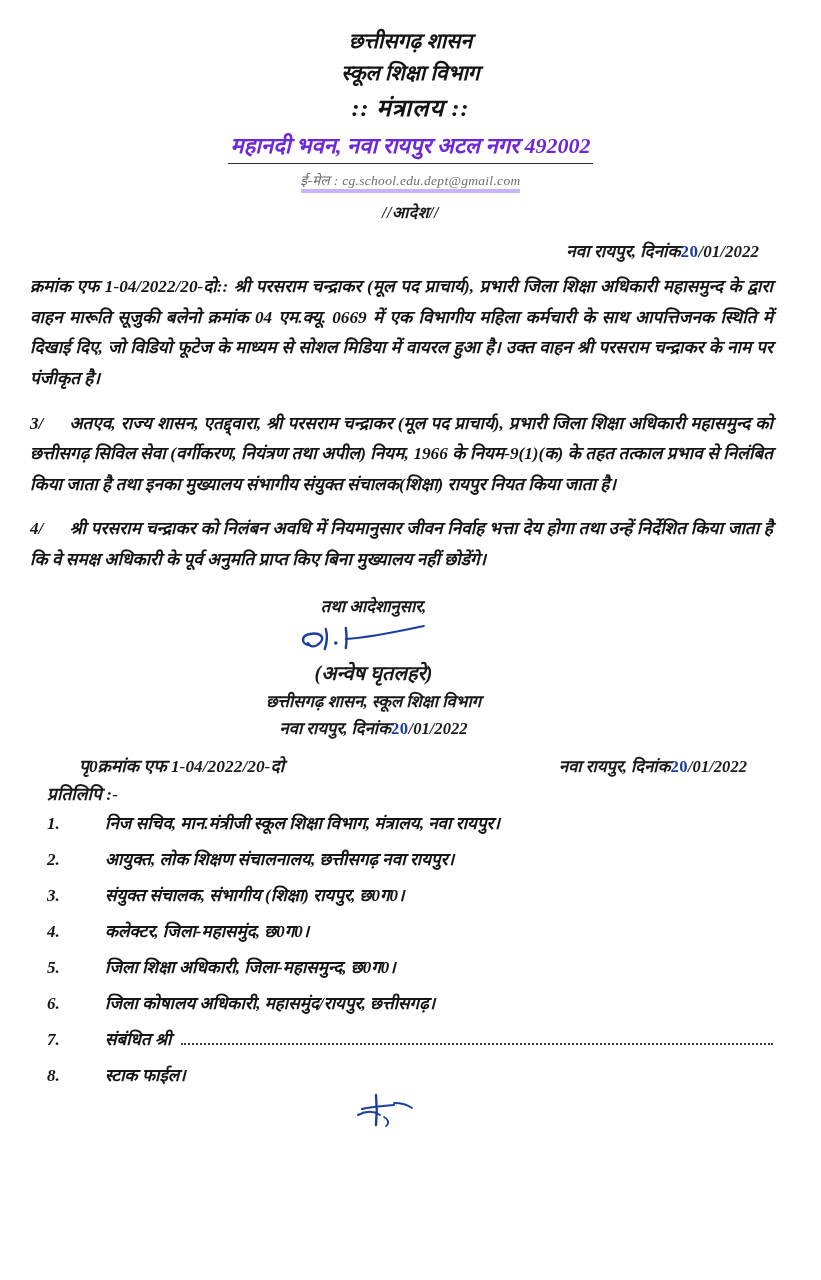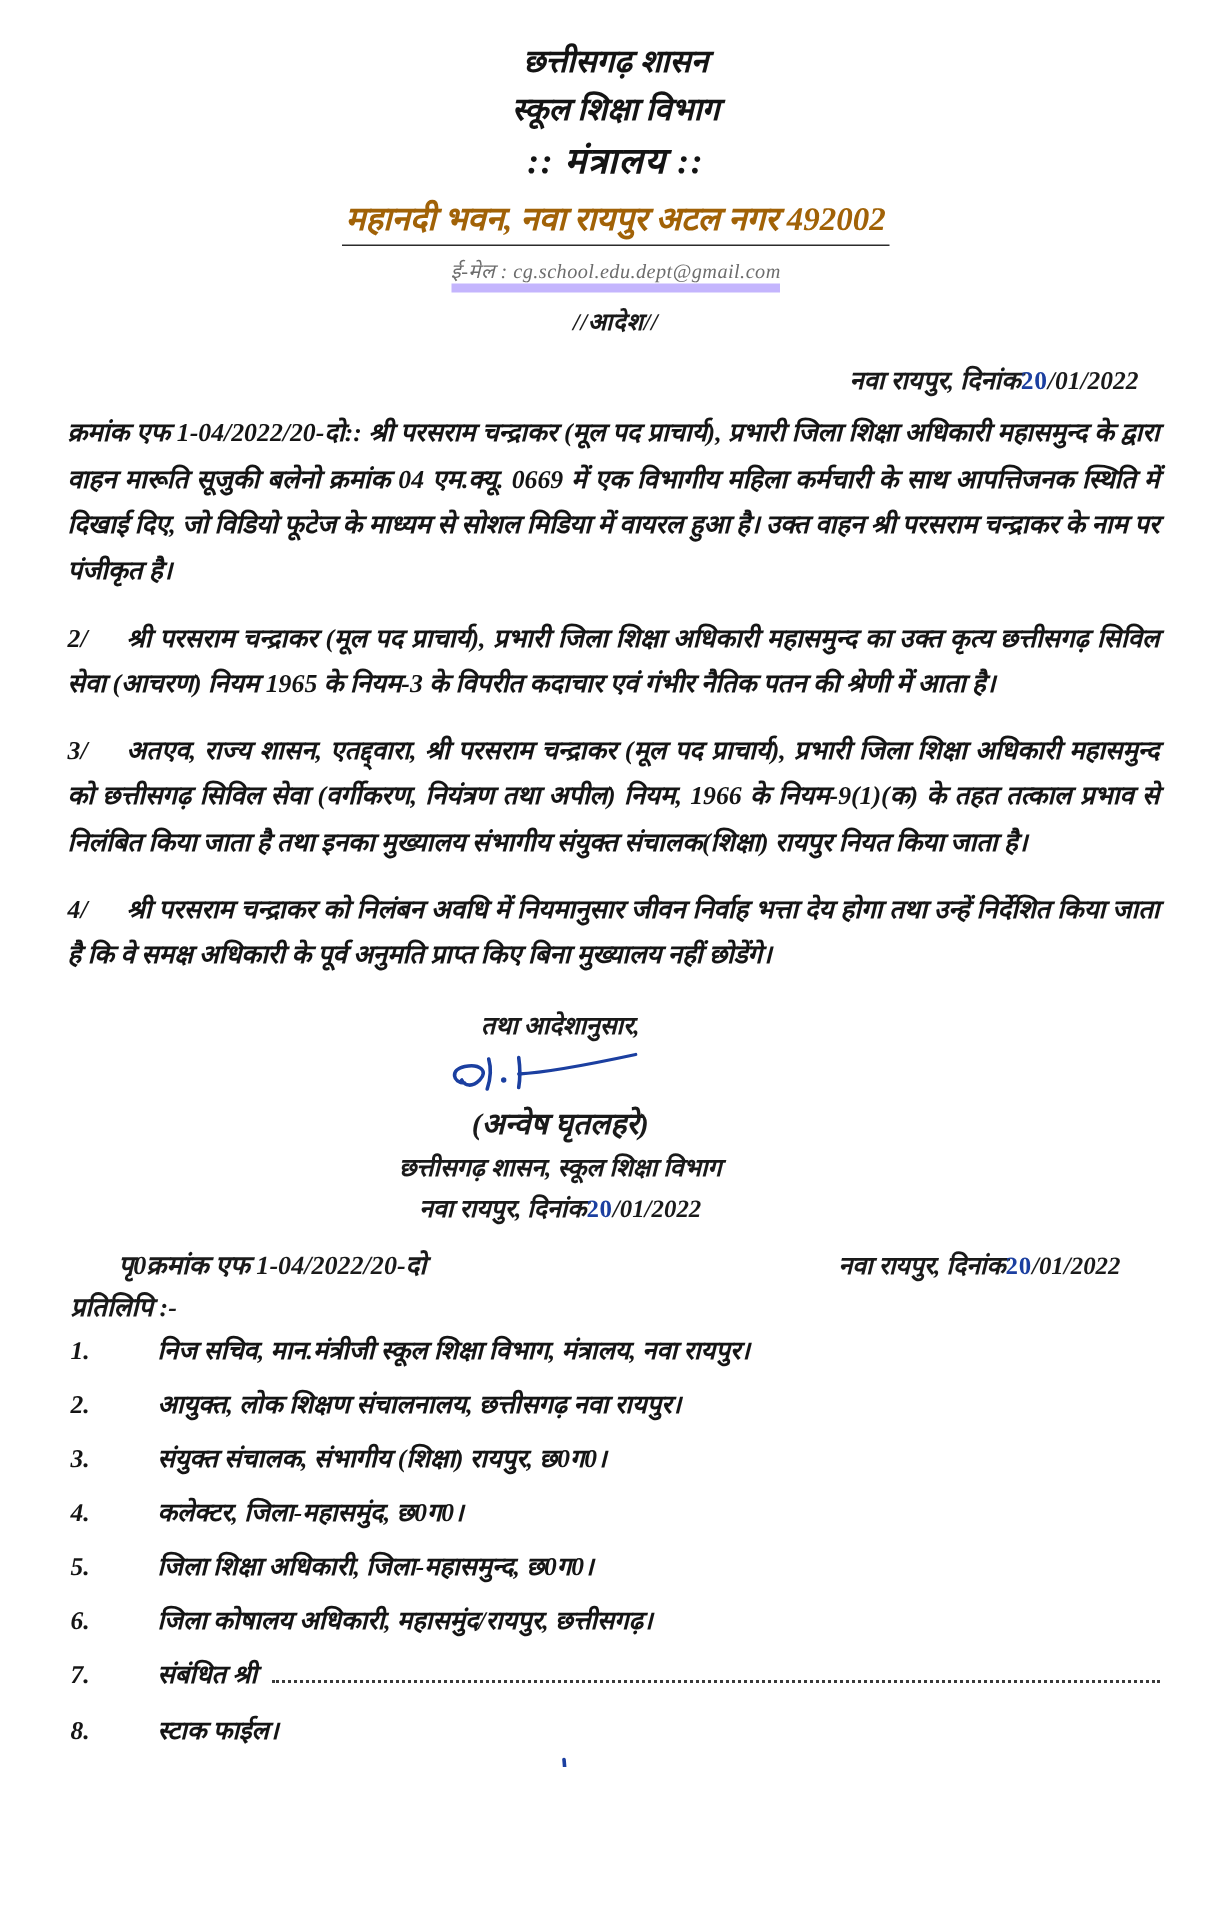--- a/index.html
+++ b/index.html
@@ -38,29 +38,29 @@
   .header-line.ministry { font-size: 24px; letter-spacing: 1px; }
   .address {
     display: inline-block;
     font-style: italic;
     font-weight: 700;
     font-size: 22px;
     line-height: 1.45;
     border-bottom: 1.6px solid #2b2b2b;
     padding: 0 2px 1px 2px;
     margin-top: 4px;
-    color: #a16207;
+    color: #6d28d9;
   }
   .email {
     display: inline-block;
     font-family: "Liberation Serif", serif;
     font-style: italic;
     font-size: 13.5px;
     color: #6d6d6d;
-    border-bottom: 6px solid #c4b5fd;
+    border-bottom: 4px solid #c4b5fd;
     margin-top: 7px;
     letter-spacing: .3px;
   }
   .order-mark {
     font-style: italic;
     font-weight: 700;
     font-size: 16px;
     margin-top: 8px;
     letter-spacing: .5px;
   }
@@ -77,21 +77,21 @@
   .ink {
     color: #1b3fa0;
     font-family: "Liberation Serif", serif;
     font-style: normal;
     font-weight: 700;
     letter-spacing: .5px;
   }
 
   
   .body-wrap {
-    padding: 0 48px 0 45px;
+    padding: 0 48px 0 30px;
     margin-top: 10px;
   }
   p.para {
     margin: 0 0 2px 0;
     font-style: italic;
     font-weight: 600;
     font-size: 17.2px;
     line-height: 1.78;
     text-align: justify;
     text-justify: inter-word;
@@ -213,23 +213,20 @@
     <div class="order-mark">//आदेश//</div>
   </div>
 
   <div class="placedate">
     <span>नवा रायपुर, दिनांक</span><span class="ink">20</span><span>/01/2022</span>
   </div>
 
   <div class="body-wrap">
     <p class="para">
       <span>क्रमांक एफ 1-04/2022/20-दो:: श्री परसराम चन्द्राकर (मूल पद प्राचार्य), प्रभारी जिला शिक्षा अधिकारी महासमुन्द के द्वारा वाहन मारूति सूजुकी बलेनो क्रमांक 04 एम.क्यू. 0669 में एक विभागीय महिला कर्मचारी के साथ आपत्तिजनक स्थिति में दिखाई दिए, जो विडियो फूटेज के माध्यम से सोशल मिडिया में वायरल हुआ है। उक्त वाहन श्री परसराम चन्द्राकर के नाम पर पंजीकृत है।</span>
-    </p>
-    <p class="para spaced">
-      <span class="pnum">2/</span><span class="gap"></span><span>श्री परसराम चन्द्राकर (मूल पद प्राचार्य), प्रभारी जिला शिक्षा अधिकारी महासमुन्द का उक्त कृत्य छत्तीसगढ़ सिविल सेवा (आचरण) नियम 1965 के नियम-3 के विपरीत कदाचार एवं गंभीर नैतिक पतन की श्रेणी में आता है।</span>
     </p>
     <p class="para spaced">
       <span class="pnum">3/</span><span class="gap"></span><span>अतएव, राज्य शासन, एतद्द्वारा, श्री परसराम चन्द्राकर (मूल पद प्राचार्य), प्रभारी जिला शिक्षा अधिकारी महासमुन्द को छत्तीसगढ़ सिविल सेवा (वर्गीकरण, नियंत्रण तथा अपील) नियम, 1966 के नियम-9(1)(क) के तहत तत्काल प्रभाव से निलंबित किया जाता है तथा इनका मुख्यालय संभागीय संयुक्त संचालक(शिक्षा) रायपुर नियत किया जाता है।</span>
     </p>
     <p class="para spaced">
       <span class="pnum">4/</span><span class="gap"></span><span>श्री परसराम चन्द्राकर को निलंबन अवधि में नियमानुसार जीवन निर्वाह भत्ता देय होगा तथा उन्हें निर्देशित किया जाता है कि वे समक्ष अधिकारी के पूर्व अनुमति प्राप्त किए बिना मुख्यालय नहीं छोडेंगे।</span>
     </p>
   </div>
 
   <div class="sig-block">

